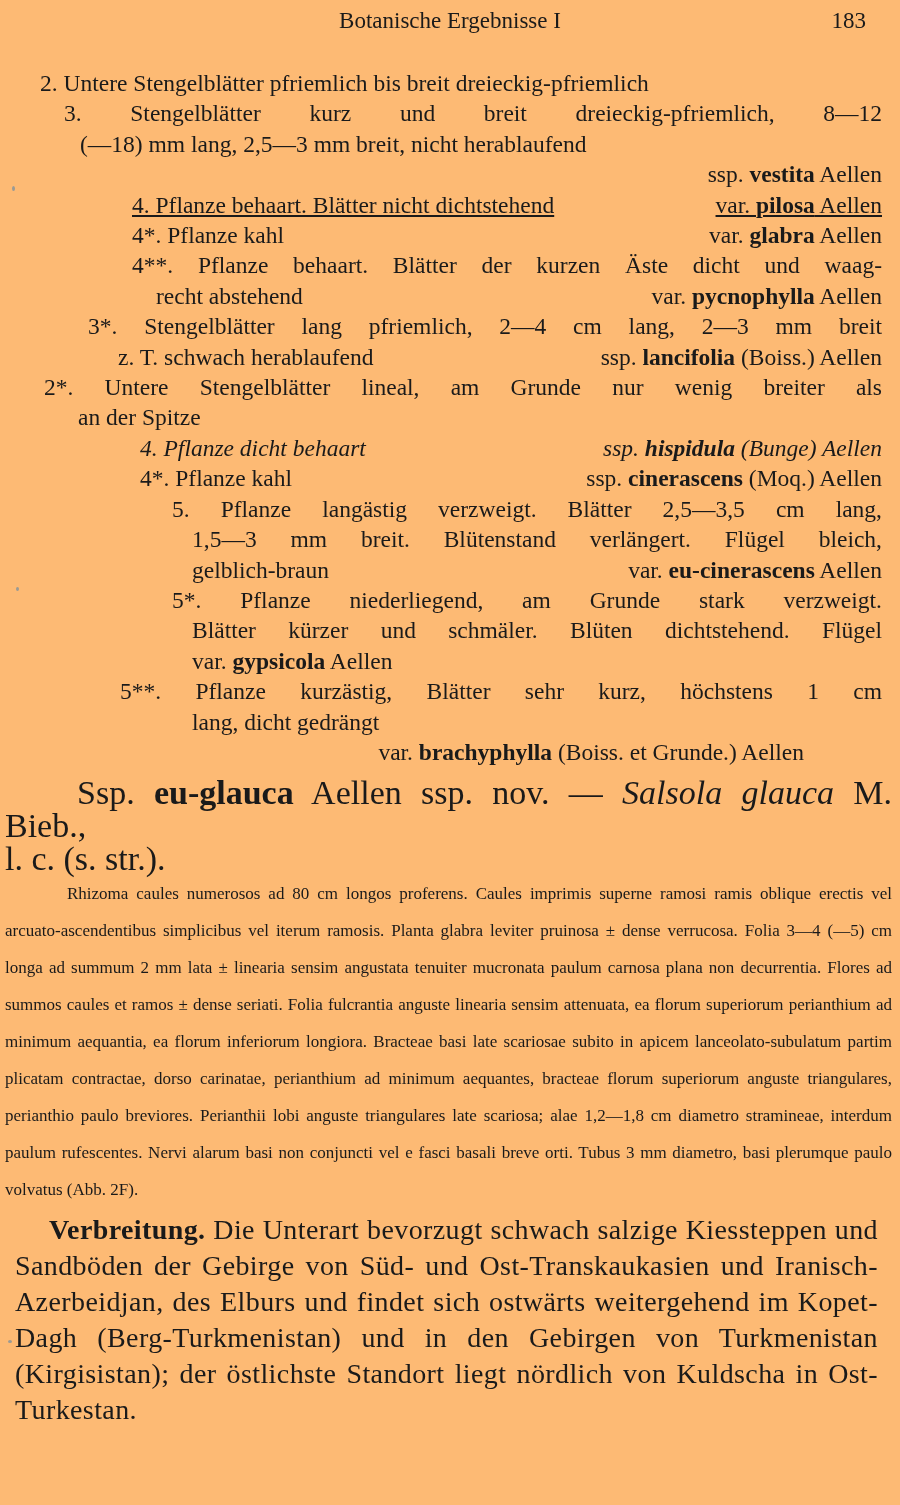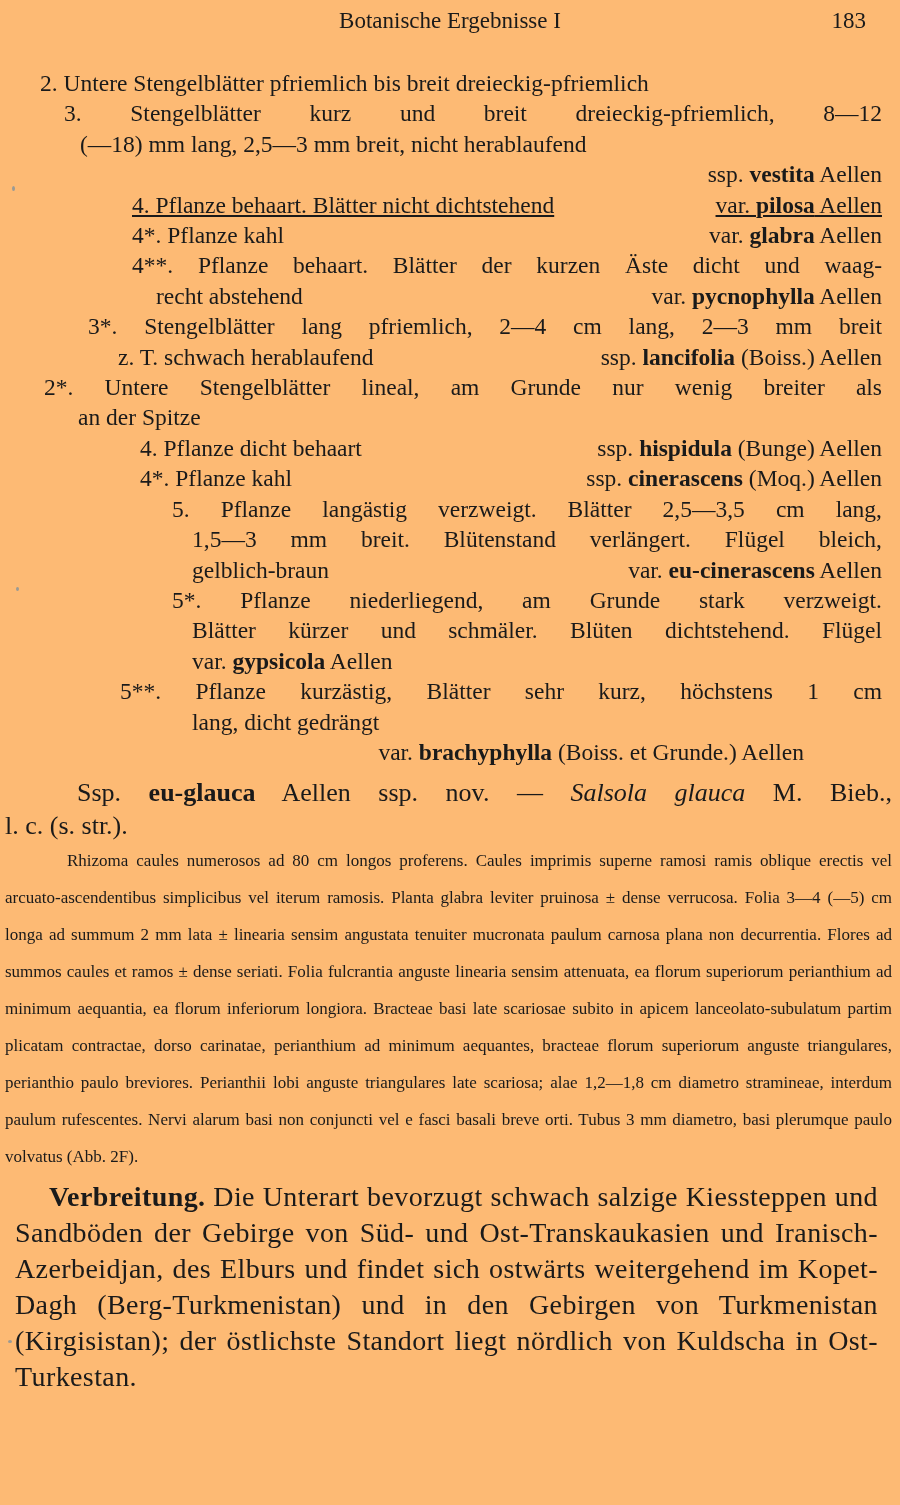--- a/index.html
+++ b/index.html
@@ -25,21 +25,21 @@
   .krow.flex{display:flex;justify-content:space-between;align-items:baseline;}
   .klead{white-space:pre;}
   .ktaxon{white-space:pre;}
 
   
   #paras{padding:0 8px 0 5px;}
   .para{margin:0;text-align:justify;}
   .para .pline{display:block;}
   .pline.justify{text-align:justify;text-align-last:justify;}
   .pline.plain{text-align:left;}
-  .para.intro{margin-top:9px;font-size:26px;line-height:33px;}
+  .para.intro{margin-top:9px;font-size:34px;line-height:33px;}
   .para.intro .indent1{text-indent:72px;}
   .para.latin{font-size:17px;line-height:37px;text-indent:62px;}
   .para.verbreitung{margin-top:4px;padding-left:10px;padding-right:14px;
     font-size:28px;line-height:36px;letter-spacing:.4px;text-indent:34px;}
 
   .b{font-weight:bold;}
   .i{font-style:italic;}
 
   
   .speck{position:absolute;background:#9a9a94;border-radius:50%;}
@@ -72,21 +72,21 @@
         <span class="klead"><span>recht abstehend</span></span>
         <span class="ktaxon"><span>var. </span><span class="b">pycnophylla</span><span> Aellen</span></span>
       </div>
       <div class="krow justify" style="padding-left: 88px;"><span>3*. Stengelblätter lang pfriemlich, 2—4 cm lang, 2—3 mm breit</span></div>
       <div class="krow flex" style="padding-left: 118px;">
         <span class="klead"><span>z. T. schwach herablaufend</span></span>
         <span class="ktaxon"><span>ssp. </span><span class="b">lancifolia</span><span> (Boiss.) Aellen</span></span>
       </div>
       <div class="krow justify" style="padding-left: 44px;"><span>2*. Untere Stengelblätter lineal, am Grunde nur wenig breiter als</span></div>
       <div class="krow plain" style="padding-left: 78px;"><span>an der Spitze</span></div>
-      <div class="krow flex" style="padding-left: 140px;">
+      <div class="krow flex" style="padding-left: 140px; font-style: italic;">
         <span class="klead"><span>4. Pflanze dicht behaart</span></span>
         <span class="ktaxon"><span>ssp. </span><span class="b">hispidula</span><span> (Bunge) Aellen</span></span>
       </div>
       <div class="krow flex" style="padding-left: 140px;">
         <span class="klead"><span>4*. Pflanze kahl</span></span>
         <span class="ktaxon"><span>ssp. </span><span class="b">cinerascens</span><span> (Moq.) Aellen</span></span>
       </div>
       <div class="krow justify" style="padding-left: 172px;"><span>5. Pflanze langästig verzweigt. Blätter 2,5—3,5 cm lang,</span></div>
       <div class="krow justify" style="padding-left: 192px;"><span>1,5—3 mm breit. Blütenstand verlängert. Flügel bleich,</span></div>
       <div class="krow flex" style="padding-left: 192px;">

